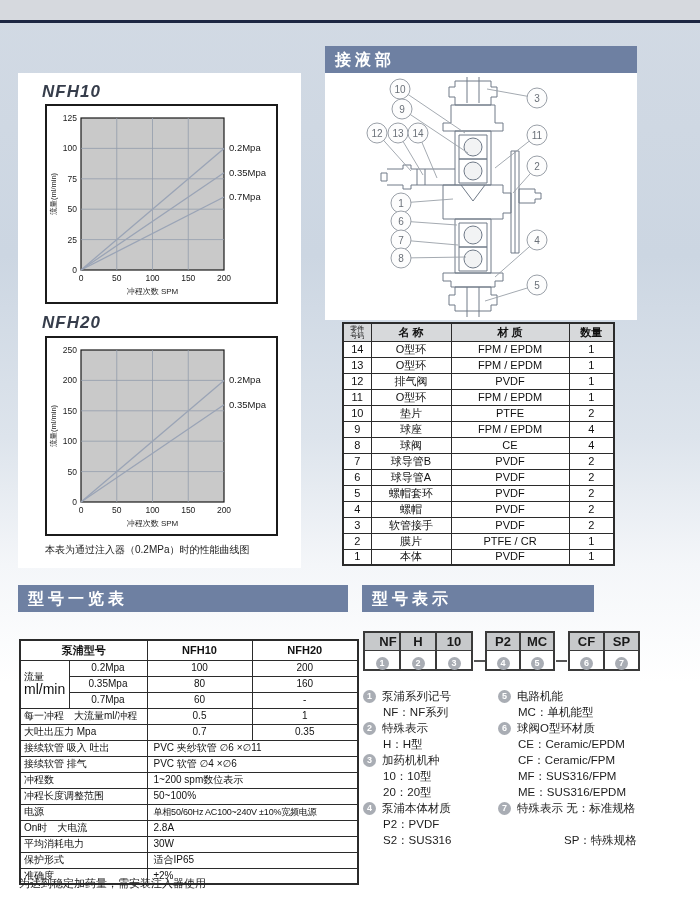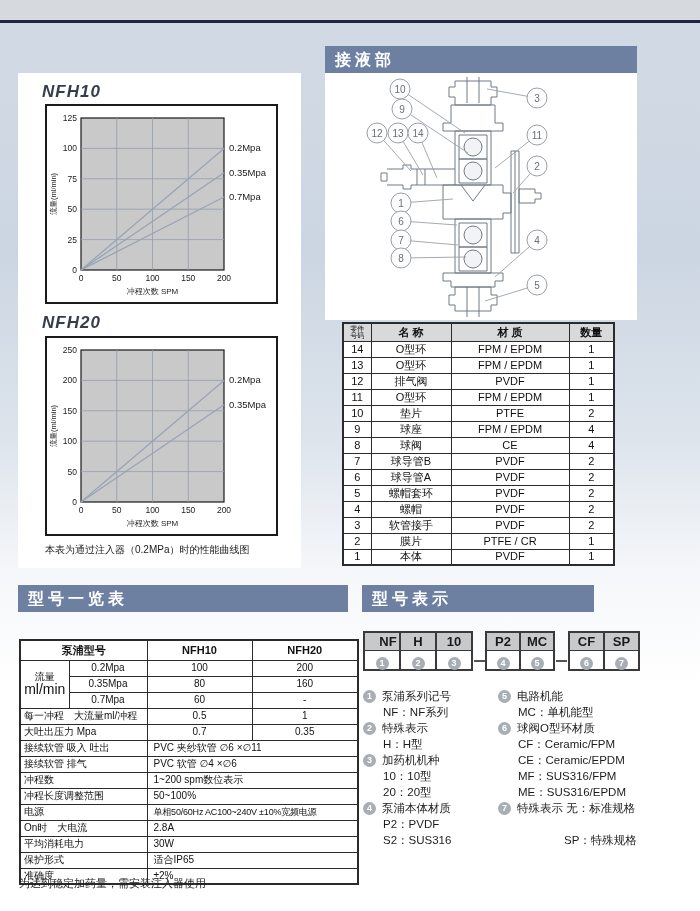--- a/index.html
+++ b/index.html
@@ -19,21 +19,21 @@
   .parts-table th, .parts-table td { border:1px solid #2b2b2b; text-align:center; height:16px; line-height:13px; padding:0 2px; color:#111; }
   .parts-table th { background:#d7d9db; height:18px; }
   .parts-table th.tiny { font-size:7px; line-height:7px; font-weight:normal; }
   .spec-table { position:absolute; left:19px; top:624px; font-size:10px; border:2px solid #2b2b2b; table-layout:fixed;margin-top:15px; }
   .spec-table th, .spec-table td { border:1px solid #2b2b2b; height:16px; line-height:12px; padding:0 3px; color:#111; }
   .spec-table th { font-size:11px; height:20px; }
   .spec-table td.lab { text-align:left; }
   .spec-table td.ctr { text-align:center; }
   .spec-table td.val { text-align:left; padding-left:6px; }
   .spec-table td.small { font-size:9px; letter-spacing:-0.2px; }
-  .flow-cell { text-align:center; font-size:10px; line-height:11px; }
+  .flow-cell { font-size:10px; line-height:11px; }
   .footnote { position:absolute; left:19px; top:876px; font-size:11px; color:#222; }
   .code-cell-top { position:absolute; height:20px; background:#c7c9cb; border:2px solid #3a3a3a; border-bottom:1px solid #3a3a3a;
           font-weight:bold; font-size:13px; text-align:center; line-height:17px; color:#1a1a1a; }
   .code-cell-bot { position:absolute; height:21px; background:#fff; border:2px solid #3a3a3a; border-top:1px solid #3a3a3a; text-align:center; }
   .code-dash { position:absolute; width:11px; height:2px; background:#555; }
   .numcircle { display:inline-block; width:13px; height:13px; border-radius:50%; background:#a9adb4; color:#fff;
           font-size:9px; line-height:13px; text-align:center; font-weight:bold; vertical-align:middle; }
   .legend-col { position:absolute; font-size:11.5px; color:#1c1c1c; }
   .legend-item { margin-bottom:0; }
   .legend-title { display:flex; align-items:center; gap:6px; height:16px; }
@@ -458,22 +458,22 @@
           <span class="numcircle">5</span>
           <span>电路机能</span>
         </div>
         <div class="legend-line">MC：单机能型</div>
       </div>
       <div class="legend-item">
         <div class="legend-title">
           <span class="numcircle">6</span>
           <span>球阀O型环材质</span>
         </div>
+        <div class="legend-line">CE：Ceramic/EPDM</div>
         <div class="legend-line">CF：Ceramic/FPM</div>
-        <div class="legend-line">CE：Ceramic/EPDM</div>
         <div class="legend-line">MF：SUS316/FPM</div>
         <div class="legend-line">ME：SUS316/EPDM</div>
       </div>
       <div class="legend-item">
         <div class="legend-title">
           <span class="numcircle">7</span>
           <span>特殊表示 无：标准规格</span>
         </div>
         <div class="legend-line wide">SP：特殊规格</div>
       </div>

